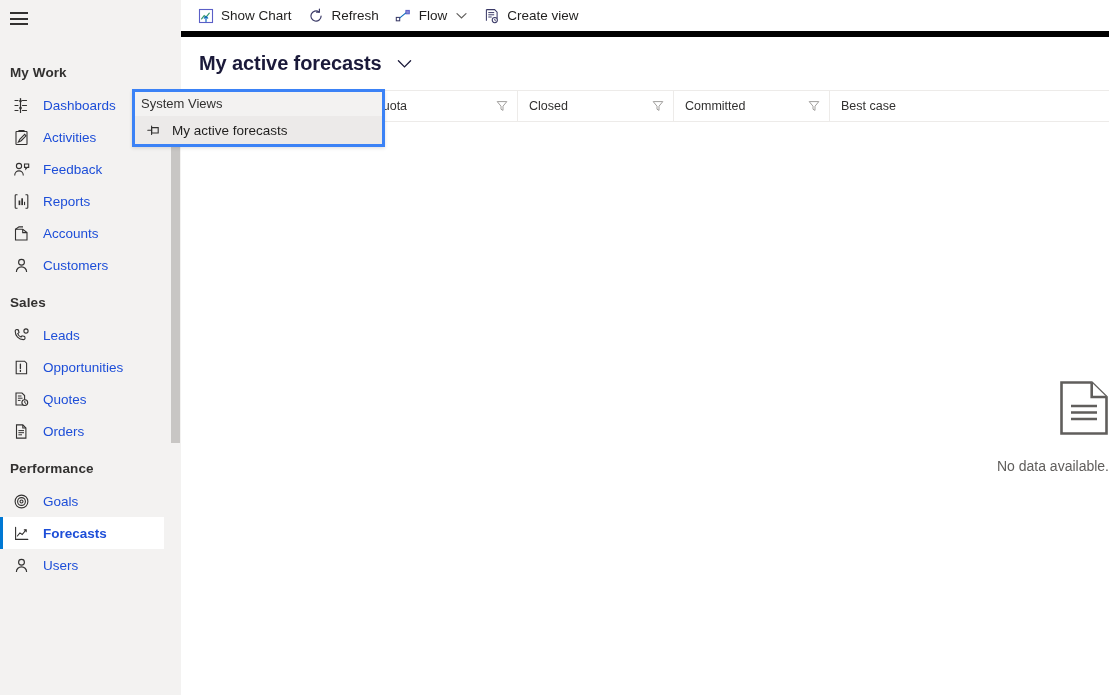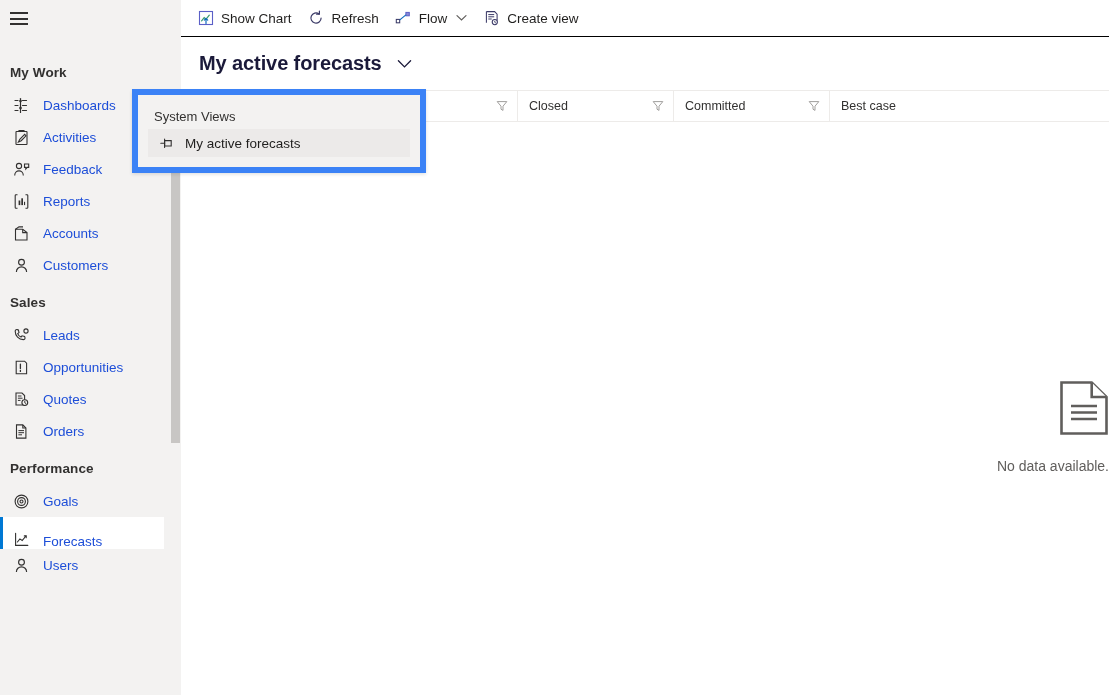--- a/index.html
+++ b/index.html
@@ -63,22 +63,21 @@
     height: 32px;
     display: flex; align-items: center;
     padding-left: 10px;
     cursor: pointer;
     color: #1d4ed8;
     font-size: 13.5px;
     width: 164px;
   }
   .nav-item.selected {
     background: #ffffff;
-    font-weight: normal;
-    align-items: flex-end;
+    font-weight: bold;
   }
   .nav-item.selected::before {
     content: "";
     position: absolute; left: 0; top: 0; bottom: 0;
     width: 3px; background: #0078d4;
   }
   .nav-ico {
     width: 22px; height: 20px;
     margin-right: 11px;
     display: flex; align-items: center; justify-content: center;
@@ -109,21 +108,21 @@
     position: absolute; left: 181px; top: 0;
     width: 928px; height: 695px;
     background: #ffffff;
   }
 
   
   #command-bar {
     height: 37px;
     display: flex; align-items: center;
     background: #ffffff;
-    border-bottom: 1px solid #000000;
+    border-bottom: 6px solid #000000;
     padding-left: 8px;
   }
   .cmd-btn {
     height: 37px;
     display: flex; align-items: center;
     padding: 0 8px;
     cursor: pointer;
     font-size: 13.5px;
     color: #201f1e;
     white-space: nowrap;
@@ -215,26 +214,26 @@
   #empty-doc { margin-bottom: 22px; }
   #empty-text {
     font-size: 14px;
     color: #605e5c;
   }
 
   
   #view-flyout {
     position: absolute;
     left: 132px; top: 89px;
-    width: 294px;
+    width: 253px;
     background: #f3f2f1;
-    border: 6px solid #3b82f6;
+    border: 3px solid #3b82f6;
     box-shadow: 0 1.6px 3.6px rgba(0,0,0,0.12), 0 0.3px 0.9px rgba(0,0,0,0.10);
     z-index: 40;
-    padding: 10px;
+    padding: 0;
   }
   #flyout-header {
     font-size: 13px;
     color: #323130;
     padding: 4px 0 5px 6px;
     background: #f3f2f1;
   }
   .flyout-item {
     height: 28px;
     display: flex; align-items: center;

